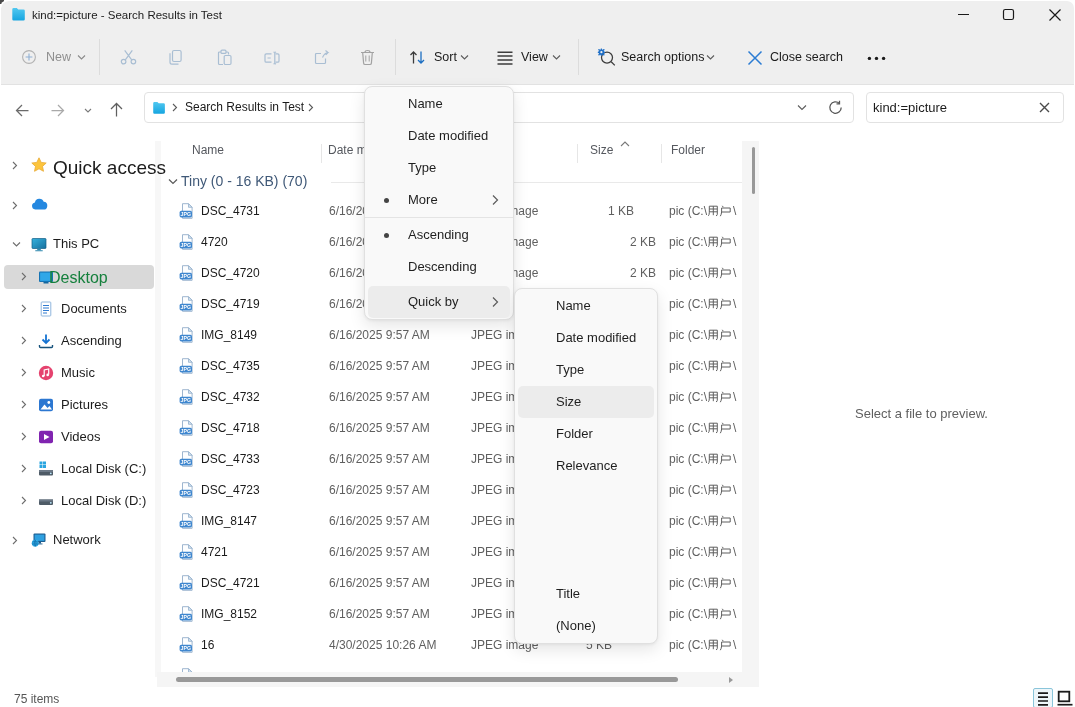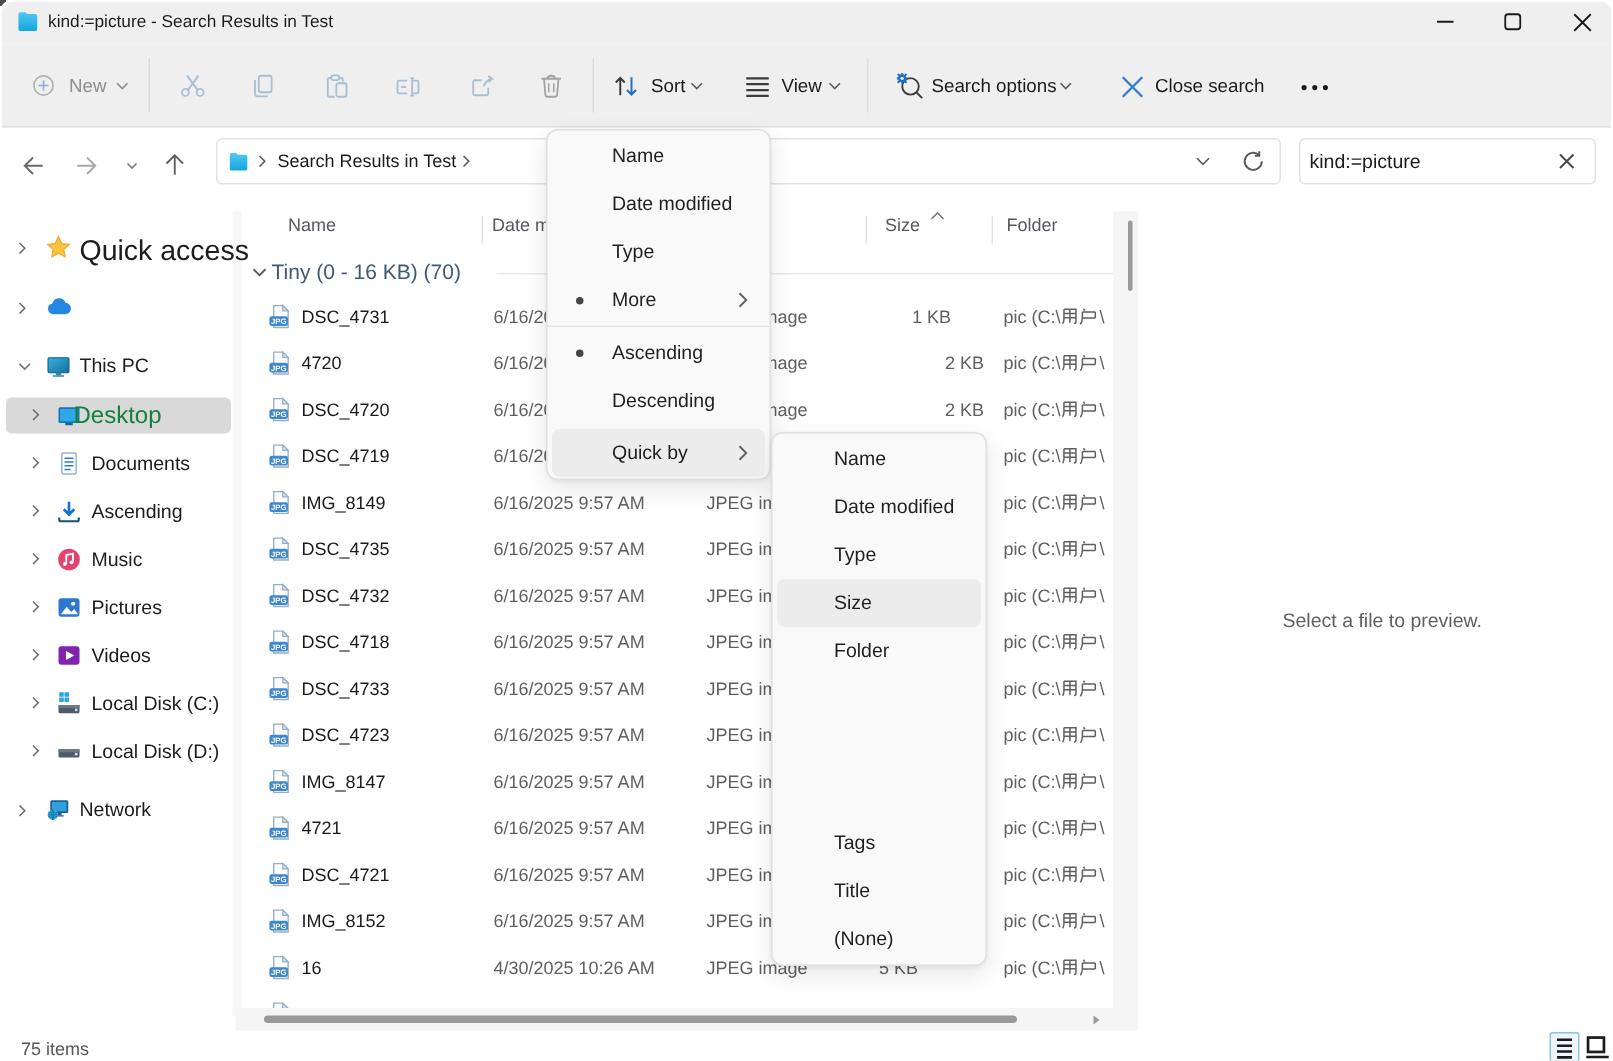--- a/index.html
+++ b/index.html
@@ -605,17 +605,17 @@
       </svg>
   </div>
 
   <div class="menu" style="left:513px;top:287px;width:144px;height:356px"></div>
   <div class="abs" style="left:513px;top:287px;width:144px;height:356px;z-index:51">
     <div class="mi" style="top:2px"><span style="margin-left:38px">Name</span></div>
     <div class="mi" style="top:34px"><span style="margin-left:38px">Date modified</span></div>
     <div class="mi" style="top:66px"><span style="margin-left:38px">Type</span></div>
     <div class="mi hl" style="top:98px"><span style="margin-left:38px">Size</span></div>
     <div class="mi" style="top:130px"><span style="margin-left:38px">Folder</span></div>
-    <div class="mi" style="top:258px"><span style="margin-left:38px">Tags</span></div>
+    <div class="mi" style="top:162px"><span style="margin-left:38px">Relevance</span></div>
     <div class="mi" style="top:290px"><span style="margin-left:38px">Title</span></div>
     <div class="mi" style="top:322px"><span style="margin-left:38px">(None)</span></div>
   </div>
 </div>
 
 </body></html>

